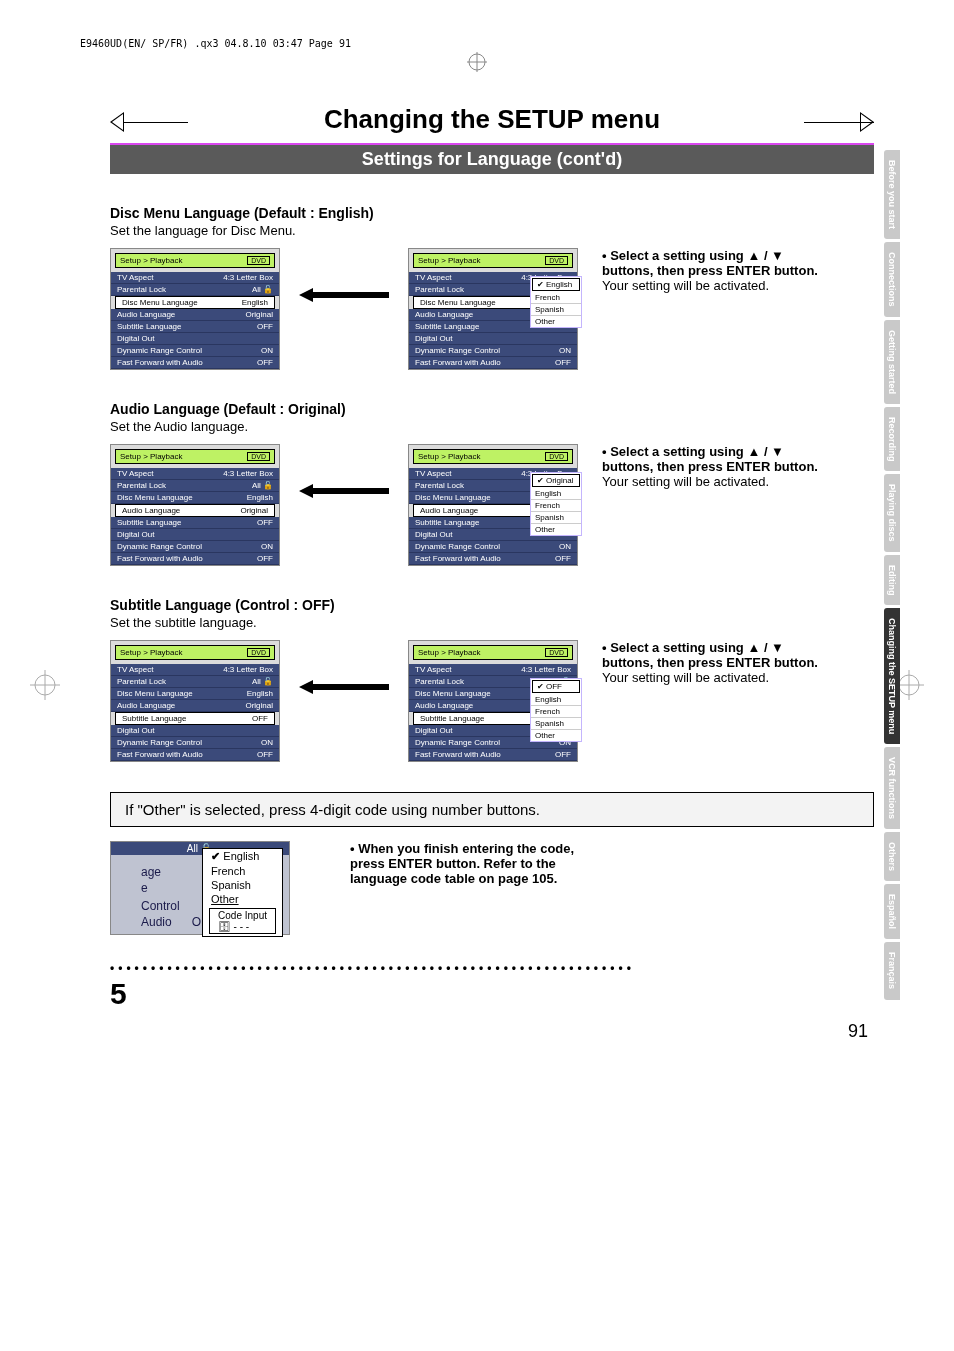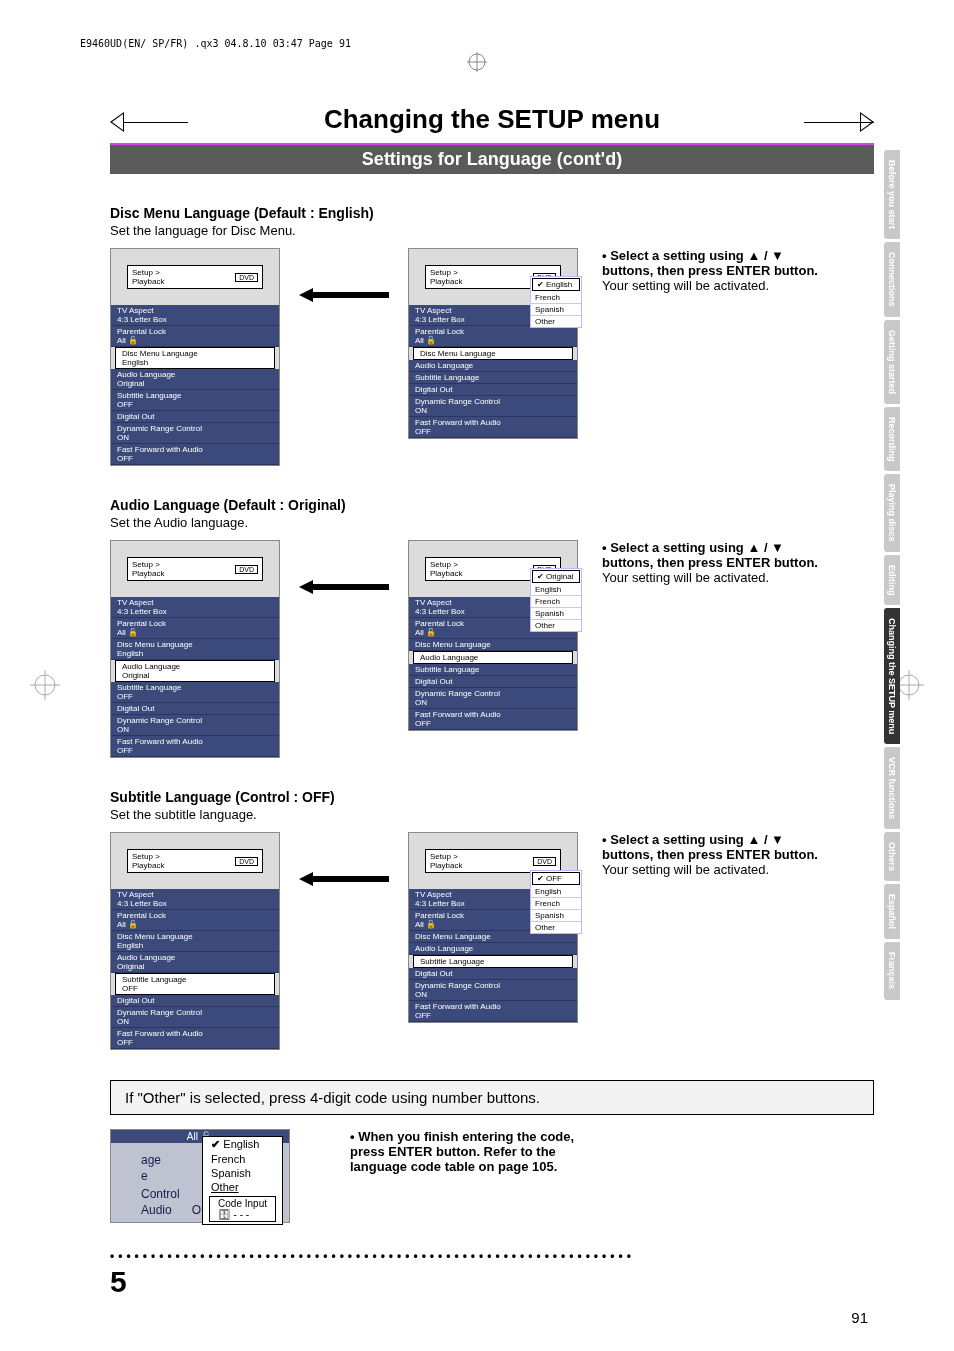--- a/index.html
+++ b/index.html
@@ -16,23 +16,23 @@
   .chev-l, .chev-r { position:absolute; top:50%; width:0;height:0; border-top:10px solid transparent; border-bottom:10px solid transparent; transform:translateY(-50%);}
   .chev-l { left:0; border-right:14px solid #000;}
   .chev-l::after{content:"";position:absolute;left:2px;top:-8px;border-top:8px solid transparent;border-bottom:8px solid transparent;border-right:11px solid #fff;}
   .chev-r { right:0; border-left:14px solid #000;}
   .chev-r::after{content:"";position:absolute;right:2px;top:-8px;border-top:8px solid transparent;border-bottom:8px solid transparent;border-left:11px solid #fff;}
   .sub-band { background: #5a5a5a; color: #fff; font-weight: bold; font-size: 18px; text-align: center; padding: 4px 0; border-top: 2px solid #d946ef; }
   .section-h { font-weight: bold; font-size: 14px; margin-top: 31px; }
   .section-sub { font-size: 13px; margin-top: 2px; }
   .row3 { display: flex; align-items: flex-start; gap: 14px; margin-top: 10px; }
   .menu-box { width: 170px; border: 1px solid #888; background: #dcdcdc; font-size: 8px; }
-  .menu-head { background: #ffffff; border: 1px solid #000; margin: 16px; padding: 2px 4px; display: flex; justify-content: space-between; align-items: center; gap: 44px; }
+  .menu-head { background: #bef264; border: 1px solid #000; margin: 4px; padding: 2px 4px; display: flex; justify-content: space-between; align-items: center; gap: 44px; }
   .dvd-badge { border: 1px solid #000; font-size: 7px; padding: 0 3px; }
-  .menu-row { display: flex; justify-content: space-between; padding: 1px 6px; background: #3b4a7a; color: #fff; border-bottom: 1px solid #2a3660; flex-direction: column; }
+  .menu-row { display: flex; justify-content: space-between; padding: 1px 6px; background: #3b4a7a; color: #fff; border-bottom: 1px solid #2a3660; }
   .menu-row.sel { background: #fff; color: #000; border: 1px solid #000; margin: 0 4px; }
   .arrow { width: 100px; display:flex; align-items:center; justify-content:center; padding-top:40px;}
   .arrow svg { display:block; }
   .popup-wrap { position: relative; width: 180px; }
   .popup { position: absolute; right: 6px; top: 28px; background: #fff; border: 1px solid #c4b5fd; font-size: 8px; min-width: 52px; }
   .popup div { padding: 1px 4px; border-bottom: 1px solid #ccc; }
   .popup div:last-child{border-bottom:none;}
   .popup .on { border:1px solid #000; margin:1px; }
   .instr { font-size: 13px; width: 220px; }
   .instr b { font-weight: bold; }
@@ -47,21 +47,21 @@
   .other-zoom .codein{ border:1px solid #000; background:#fff; margin:2px 6px; padding:1px 4px; font-size:10px;}
   .other-zoom .left-col{ padding:9px 0 4px 6px;margin-left:24px; }
   .other-zoom .left-col div{ padding:1px 0; color:#1a1a4a;}
   .other-instr { font-size: 13px; width: 260px; }
   .dots { margin-top: 26px; letter-spacing: 4px; font-weight:bold; font-size:12px; color:#000; white-space:nowrap; overflow:hidden;}
   .step5 { font-size: 30px; font-weight: bold; margin-top: 2px; }
   .step5-text { font-size: 13px; font-weight: bold; }
   .side-tabs { position: absolute; right: 54px; top: 150px; display: flex; flex-direction: column; gap: 3px; }
   .tab { writing-mode: vertical-rl; font-size: 9px; color: #fff; background: #c9c9c9; padding: 10px 3px; border-radius: 3px 0 0 3px; font-weight:bold;}
   .tab.active { background: #333; }
-  .page-num { text-align: right; font-size: 15px; margin-top: 10px; padding-right: 6px;}
+  .page-num { text-align: right; font-size: 18px; margin-top: 10px; padding-right: 6px;}
   .cross { position:absolute; left:50%; transform:translateX(-50%);}
   .cross svg{display:block;}
   .crop-mark { position:absolute; }
   .crop-mark svg{display:block;}
 </style>
 </head>
 <body>
 
 <div class="page">
   <div class="header-line">E9460UD(EN/ SP/FR)  .qx3  04.8.10  03:47  Page 91</div>

